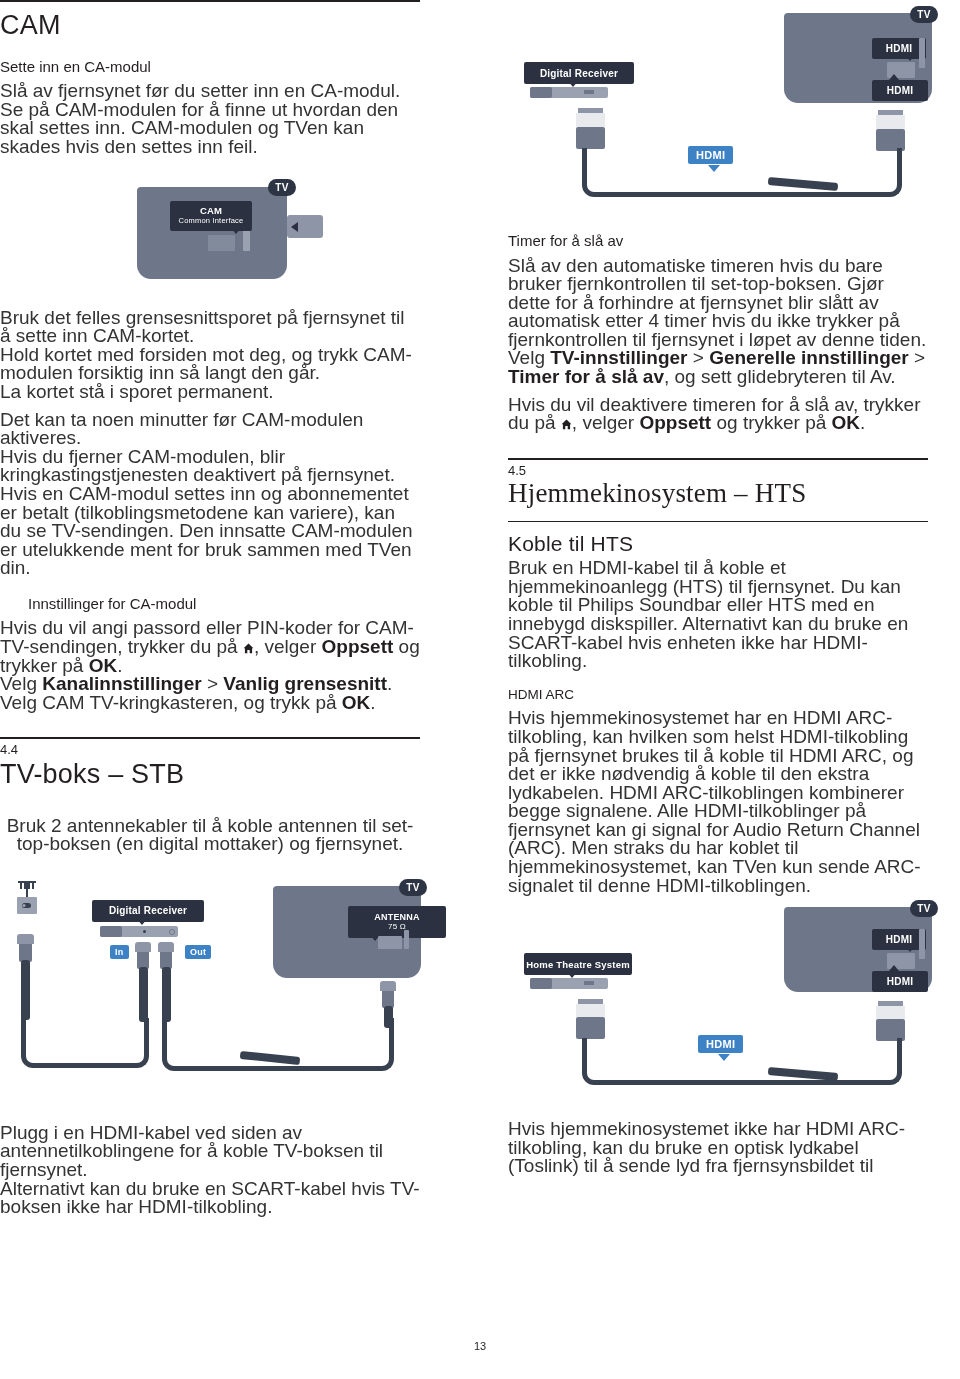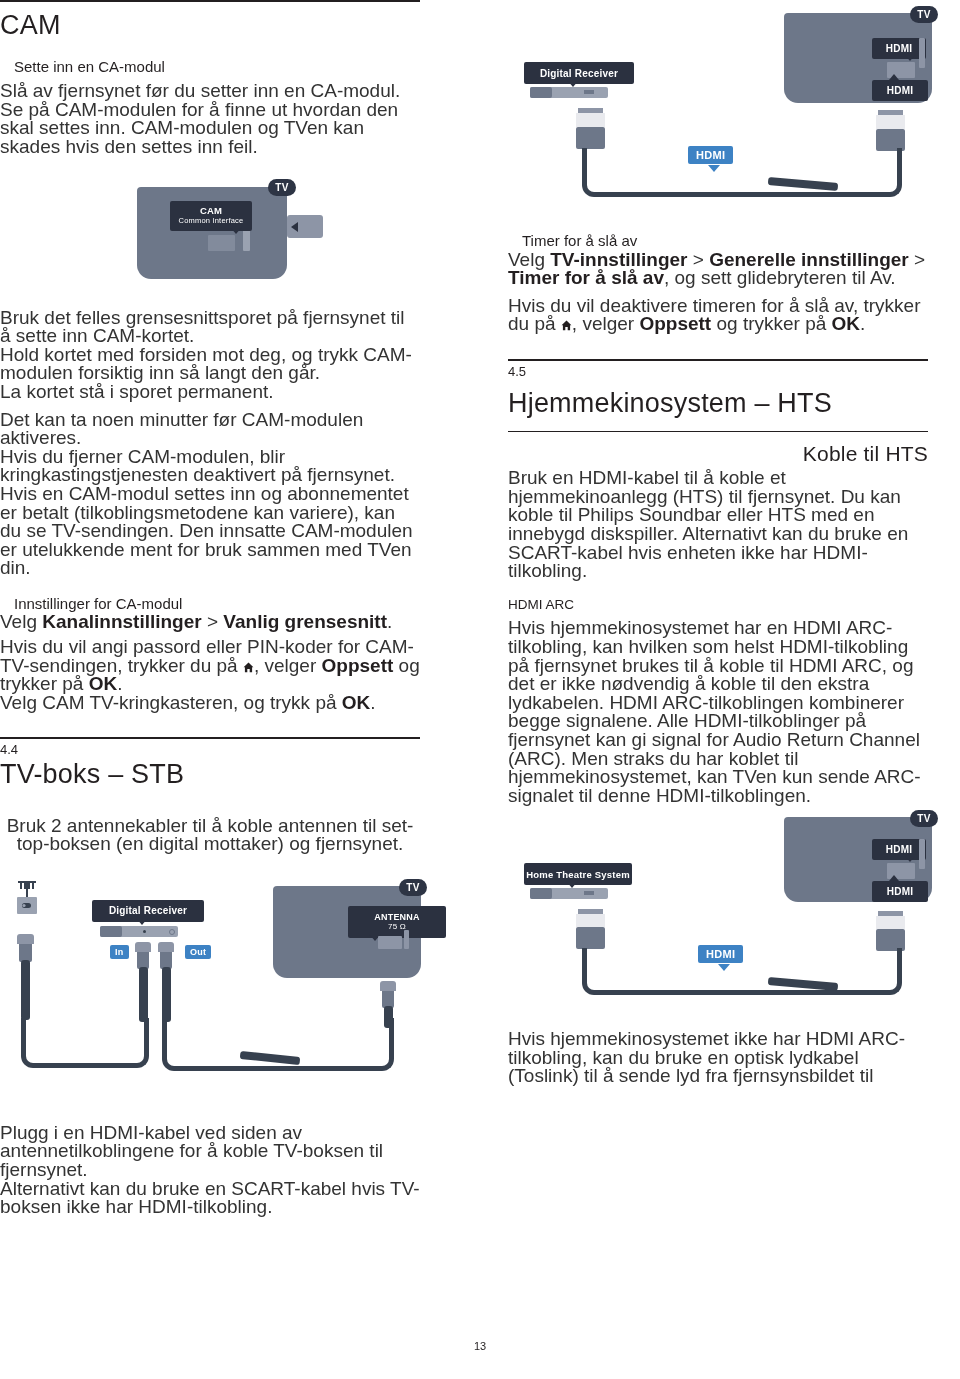--- a/index.html
+++ b/index.html
@@ -22,21 +22,21 @@
   .rule{height:2px;background:#231f20;width:100%;}
   .rule-thin{height:1px;background:#231f20;width:100%;}
 
   
   h1.chapter{
     font-size:27px;font-weight:400;letter-spacing:.2px;
     margin:9px 0 0 0;line-height:1.1;color:#231f20;
   }
   .secnum{font-size:13px;color:#231f20;margin:3px 0 0 0;line-height:1.2;}
   h2.subhead{
-    font-size:15px;font-weight:400;margin:16px 0 0 0;line-height:1.3;color:#231f20;padding-left:14px;
+    font-size:15px;font-weight:400;margin:16px 0 0 0;line-height:1.3;color:#231f20;
   }
   h3.minihead{
     font-size:13.5px;font-weight:400;margin:15px 0 0 0;line-height:1.3;color:#231f20;
   }
   p.body{
     font-size:19px;line-height:18.6px;margin:6px 0 0 0;color:#333;
     font-weight:400;
   }
   p.body.tight{margin-top:0;}
   b{font-weight:700;color:#231f20;}
@@ -131,27 +131,27 @@
     </div>
 
     <p class="body" style="margin-top:4px;">Bruk det felles grensesnittsporet på fjernsynet til å sette inn CAM-kortet.</p>
     <p class="body tight">Hold kortet med forsiden mot deg, og trykk CAM-modulen forsiktig inn så langt den går.</p>
     <p class="body tight">La kortet stå i sporet permanent.</p>
 
     <p class="body" style="margin-top:9px;">Det kan ta noen minutter før CAM-modulen aktiveres.</p>
     <p class="body tight">Hvis du fjerner CAM-modulen, blir kringkastingstjenesten deaktivert på fjernsynet.</p>
     <p class="body tight">Hvis en CAM-modul settes inn og abonnementet er betalt (tilkoblingsmetodene kan variere), kan du se TV-sendingen. Den innsatte CAM-modulen er utelukkende ment for bruk sammen med TVen din.</p>
 
-    <h2 class="subhead" style="margin-top:16px;">Innstillinger for CA-modul</h2>
-
-    <p class="body tight"><span>Velg </span><b>Kanalinnstillinger</b><span> &gt; </span><b>Vanlig grensesnitt</b><span>.</span></p>
+    <h2 class="subhead" style="margin-top:16px;margin-left:28px;">Innstillinger for CA-modul</h2>
 
     <p class="body"><span>Hvis du vil angi passord eller PIN-koder for CAM-TV-sendingen, trykker du på </span><span class="homeglyph"><svg width="11" height="11" viewBox="0 0 11 11">
             <path d="M5.5 0.6 L10.4 5.2 L9.1 5.2 L9.1 10.2 L6.7 10.2 L6.7 6.9 L4.3 6.9 L4.3 10.2 L1.9 10.2 L1.9 5.2 L0.6 5.2 Z" fill="#231f20"></path>
           </svg></span><span>, velger </span><b>Oppsett</b><span> og trykker på </span><b>OK</b><span>.</span></p>
+
+    <p class="body tight"><span>Velg </span><b>Kanalinnstillinger</b><span> &gt; </span><b>Vanlig grensesnitt</b><span>.</span></p>
 
     <p class="body tight"><span>Velg CAM TV-kringkasteren, og trykk på </span><b>OK</b><span>.</span></p>
 
     <div class="rule" style="margin-top:25px;"></div>
     <div class="secnum">4.4</div>
     <h1 class="chapter" style="margin-top:2px;">TV-boks – STB</h1>
 
     <p class="body" style="margin-top:27px;text-align:center;">Bruk 2 antennekabler til å koble antennen til set-top-boksen (en digital mottaker) og fjernsynet.</p>
 
     <div class="diagram" style="height:250px;margin-top:14px;">
@@ -245,33 +245,34 @@
       <div class="plug-body" style="left:68px;top:127px;width:29px;height:22px;"></div>
 
       <div class="cable" style="left:74px;top:148px;width:310px;height:44px;border-top:none;border-radius:0 0 12px 12px;"></div>
       <div class="wire" style="left:260px;top:180px;width:70px;height:8px;transform:rotate(5deg);"></div>
 
       <div class="tag-blue" style="left:180px;top:146px;">HDMI</div>
       <div class="ptr-down ptr-blue" style="left:200px;top:165px;"></div>
     </div>
 
     <h2 class="subhead" style="margin-top:16px;">Timer for å slå av</h2>
+    <p class="body">Slå av den automatiske timeren hvis du bare bruker fjernkontrollen til set-top-boksen. Gjør dette for å forhindre at fjernsynet blir slått av automatisk etter 4 timer hvis du ikke trykker på fjernkontrollen til fjernsynet i løpet av denne tiden.</p>
 
     <p class="body tight"><span>Velg </span><b>TV-innstillinger</b><span> &gt; </span><b>Generelle innstillinger</b><span> &gt; </span><b>Timer for å slå av</b><span>, og sett glidebryteren til Av.</span></p>
 
     <p class="body" style="margin-top:9px;"><span>Hvis du vil deaktivere timeren for å slå av, trykker du på </span><span class="homeglyph"><svg width="11" height="11" viewBox="0 0 11 11">
             <path d="M5.5 0.6 L10.4 5.2 L9.1 5.2 L9.1 10.2 L6.7 10.2 L6.7 6.9 L4.3 6.9 L4.3 10.2 L1.9 10.2 L1.9 5.2 L0.6 5.2 Z" fill="#231f20"></path>
           </svg></span><span>, velger </span><b>Oppsett</b><span> og trykker på </span><b>OK</b><span>.</span></p>
 
     <div class="rule" style="margin-top:25px;"></div>
     <div class="secnum">4.5</div>
-    <h1 class="chapter" style="margin-top:10px;">Hjemmekinosystem – HTS</h1>
+    <h1 class="chapter" style="margin-top:1px;font-family:Liberation Serif, serif;">Hjemmekinosystem – HTS</h1>
 
     <div class="rule-thin" style="margin-top:12px;"></div>
-    <h1 class="chapter" style="font-size:21px;margin-top:10px;text-align:right;">Koble til HTS</h1>
+    <h1 class="chapter" style="font-size:21px;margin-top:10px;">Koble til HTS</h1>
 
     <p class="body" style="margin-top:4px;">Bruk en HDMI-kabel til å koble et hjemmekinoanlegg (HTS) til fjernsynet. Du kan koble til Philips Soundbar eller HTS med en innebygd diskspiller. Alternativt kan du bruke en SCART-kabel hvis enheten ikke har HDMI-tilkobling.</p>
 
     <h3 class="minihead">HDMI ARC</h3>
     <p class="body">Hvis hjemmekinosystemet har en HDMI ARC-tilkobling, kan hvilken som helst HDMI-tilkobling på fjernsynet brukes til å koble til HDMI ARC, og det er ikke nødvendig å koble til den ekstra lydkabelen. HDMI ARC-tilkoblingen kombinerer begge signalene. Alle HDMI-tilkoblinger på fjernsynet kan gi signal for Audio Return Channel (ARC). Men straks du har koblet til hjemmekinosystemet, kan TVen kun sende ARC-signalet til denne HDMI-tilkoblingen.</p>
 
     <div class="diagram" style="height:205px;margin-top:12px;">
       <div class="tvpanel" style="left:276px;top:0px;width:148px;height:85px;border-radius:4px 4px 14px 14px;"></div>
       <div class="tvbadge" style="left:402px;top:-7px;width:28px;height:17px;">TV</div>
 

